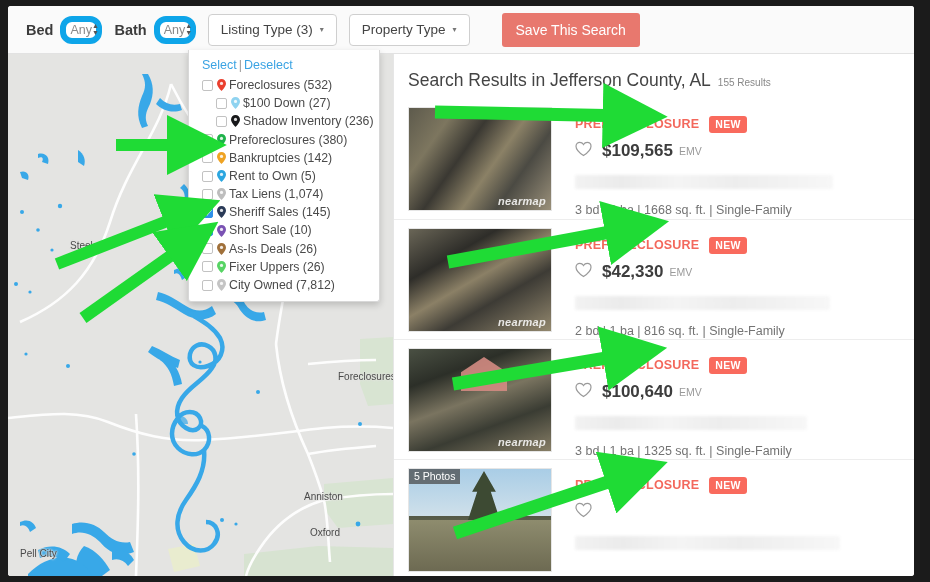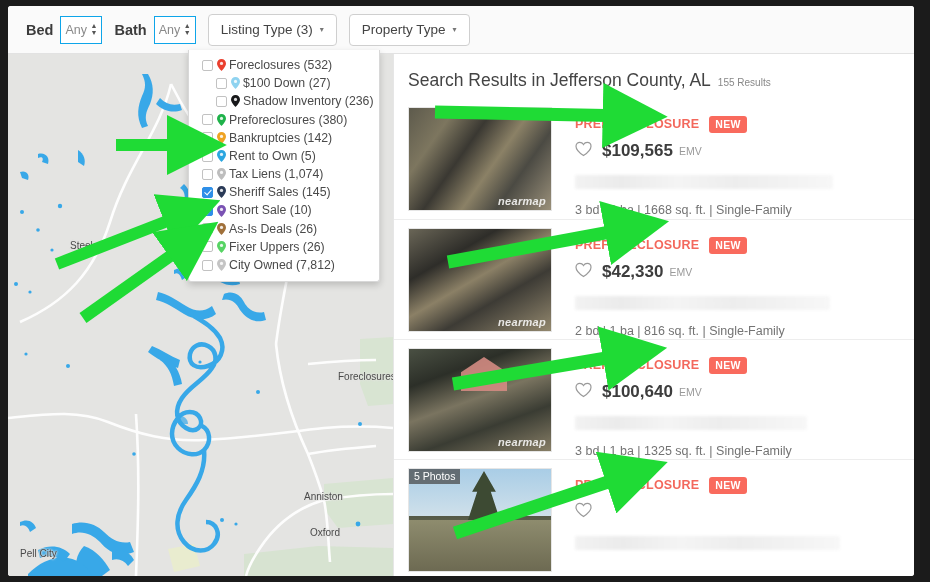--- a/index.html
+++ b/index.html
@@ -39,21 +39,21 @@
     gap: 0px;
   }
   .tb-label {
     font-size: 14.5px; font-weight: bold; color: #3b3b3b;
     margin-right: 7px;
   }
   .stepper {
     display: inline-flex; align-items: center; justify-content: space-between;
     width: 42px; height: 28px;
     background: #fff;
-    border: 1px solid #0ea5e9; border-radius: 0;
+    border: 6px solid #0ea5e9; border-radius: 12px;
     padding: 0 4px;
     font-size: 12.5px; color: #8a8a8a;
     margin-right: 12px;
   }
   .stepper .arrows {
     display: flex; flex-direction: column; line-height: 0;
     gap: 1px;
   }
   .stepper .arrows span { font-size: 7px; color: #555; line-height: 6px; }
 
@@ -263,20 +263,21 @@
       <div class="drop-btn active">
         <span>Listing Type (3)</span>
         <span class="caret">▾</span>
       </div>
 
       <div class="drop-btn">
         <span>Property Type</span>
         <span class="caret">▾</span>
       </div>
 
+      <button id="save-search">Save This Search</button>
     </div>
 
     <div id="map">
       <svg width="385" height="522">
         <rect x="0" y="0" width="385" height="522" fill="#e4e4e2"></rect>
 
         <path d="M352,285 L385,283 L385,350 L360,352 L352,330 Z" fill="#d8e4d2"></path>
         <path d="M316,430 L385,424 L385,470 L330,474 L316,455 Z" fill="#d8e4d2"></path>
         <path d="M236,500 L310,492 L385,494 L385,522 L236,522 Z" fill="#d7e3d1"></path>
         <path d="M160,495 L186,490 L192,512 L166,518 Z" fill="#e9eccf"></path>
@@ -343,20 +344,23 @@
       </svg>
 
       <div class="map-label" style="left:62px;  top:186px;">Steele</div>
       <div class="map-label" style="left:330px; top:317px;">Foreclosures</div>
       <div class="map-label" style="left:296px; top:437px;">Anniston</div>
       <div class="map-label" style="left:302px; top:473px;">Oxford</div>
       <div class="map-label" style="left:12px;  top:494px;">Pell City</div>
     </div>
 
     <div id="listing-panel">
+      <div id="sel-row">
+        <a>Select</a><span class="sep">|</span><a>Deselect</a>
+      </div>
       <div id="lt-list">
           <div class="lt-item">
             <span class="cbx"></span>
             <span class="pin"><svg width="9" height="12" viewBox="0 0 9 12">
                 <path d="M4.5 0C2 0 0 2 0 4.5C0 7.5 4.5 12 4.5 12S9 7.5 9 4.5C9 2 7 0 4.5 0Z" fill="#ea3f2e"></path>
                 <circle cx="4.5" cy="4.4" r="1.6" fill="#ffffff" opacity=".85"></circle>
               </svg></span>
             <span class="lt-label">Foreclosures (532)</span>
           </div>
           <div class="lt-item indent">

